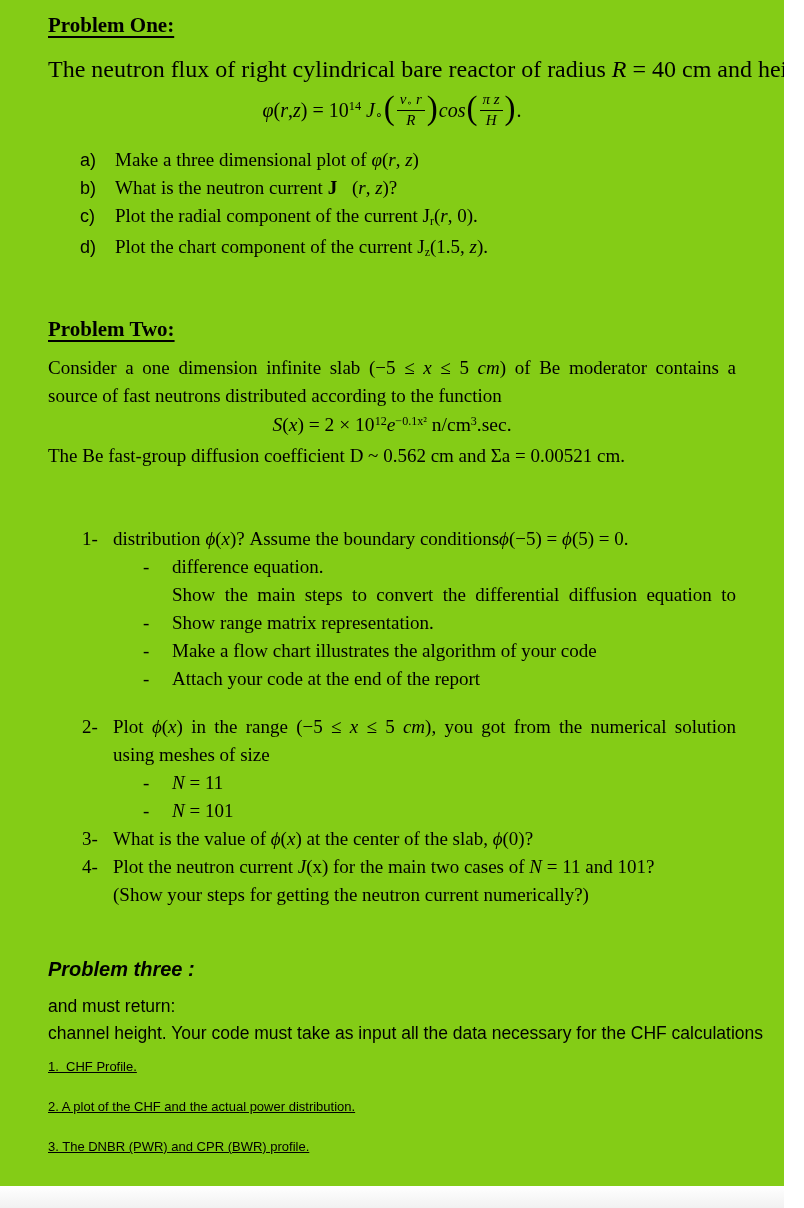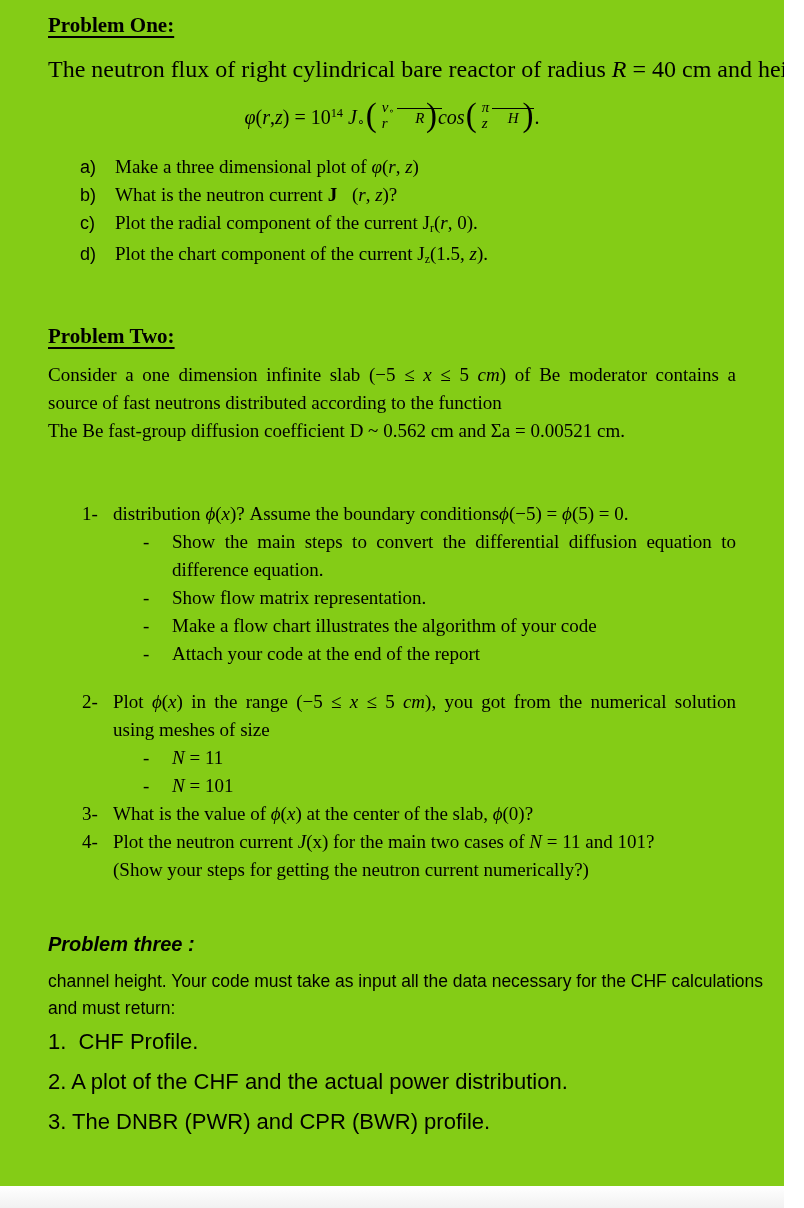--- a/index.html
+++ b/index.html
@@ -20,24 +20,24 @@
 
   .p1-intro{margin-top:18px;font-size:24px;line-height:27px;white-space:nowrap;}
 
   
   .rt-i{font-style:italic;}
   .rt-b{font-weight:bold;}
   .rt-sup{font-size:0.62em;position:relative;top:-0.5em;}
   .rt-sub{font-size:0.62em;position:relative;top:0.22em;}
 
   
-  .formula1{margin-top:10px;height:48px;display:flex;align-items:center;justify-content:center;
+  .formula1{margin-top:3px;height:48px;display:flex;align-items:center;justify-content:center;
             font-size:20px;}
   .bigparen{font-size:33px;line-height:30px;position:relative;top:-2px;padding:0 1px;font-weight:400;}
-  .frac{display:inline-flex;align-items:center;font-size:15px;line-height:1.05;
+  .frac{display:inline-flex;flex-direction:column;align-items:center;font-size:15px;line-height:1.05;
         margin:0 1px;}
   .frac .num{padding:0 3px 2px 3px;}
   .frac .den{border-top:1.3px solid #000;padding:2px 4px 0 4px;min-width:100%;box-sizing:border-box;text-align:center;}
 
   
   .formula2{text-align:center;font-size:19.5px;line-height:30px;}
 
   
   .abc-list{margin-top:12px;}
   .abc-row{display:flex;font-size:19px;line-height:28px;}
@@ -53,22 +53,22 @@
   .sub-row .stxt{flex:1;}
 
   .gap-p2{margin-top:52px;}
   .p2-intro{margin-top:12px;}
   .gap-task1{margin-top:55px;}
   .gap-task2{margin-top:20px;}
 
   
   .p3-par{font-family:"Liberation Sans",sans-serif;font-size:17.5px;line-height:27px;margin-top:12px;}
   .p3-line{white-space:nowrap;}
-  .p3-item{font-family:"Liberation Sans",sans-serif;font-size:22px;line-height:21px;margin-top:19px;
-           white-space:pre-wrap;}
+  .p3-item{font-family:"Liberation Sans",sans-serif;font-size:13px;line-height:21px;margin-top:19px;
+           white-space:pre-wrap;text-decoration:underline;}
   .p3-item.first{margin-top:9px;}
 
   .bottom-fade{position:absolute;left:0;right:0;bottom:0;height:22px;
                background:linear-gradient(#ffffff,#f1f1f1);}
 </style>
 </head>
 <body>
 
 <div class="page">
   <div class="content">
@@ -117,37 +117,38 @@
     </section>
 
     <section>
       <h1 class="h-ser gap-p2">Problem Two:</h1>
 
       <div class="p2-intro">
         <div class="line stretch"><span>Consider a one dimension infinite slab (−5 ≤ </span><span class="rt-i">x</span><span> ≤ 5 </span><span class="rt-i">cm</span><span>) of Be moderator contains a</span></div>
         <div class="line nowrap"><span>source of fast neutrons distributed according to the function</span></div>
       </div>
 
+      <div class="formula2"><span class="rt-i">S</span><span>(</span><span class="rt-i">x</span><span>) = 2 × 10</span><span class="rt-sup">12</span><span class="rt-i">e</span><span class="rt-sup">−0.1x²</span><span> n/cm</span><span class="rt-sup">3</span><span>.sec.</span></div>
 
       <div class="line nowrap"><span>The Be fast-group diffusion coefficient D ~ 0.562 cm and Σa = 0.00521 cm.</span></div>
 
       <div class="task-row gap-task1">
         <span class="num">1-</span>
         <div class="txt">
           <div class="line nowrap"><span>distribution </span><span class="rt-i">ϕ</span><span>(</span><span class="rt-i">x</span><span>)? Assume the boundary conditions</span><span class="rt-i">ϕ</span><span>(−5) = </span><span class="rt-i">ϕ</span><span>(5) = 0.</span></div>
           <div class="sub-row">
             <span class="marker">-</span>
             <div class="stxt">
+              <div class="line nowrap"><span>difference equation.</span></div>
               <div class="line stretch"><span>Show the main steps to convert the differential diffusion equation to</span></div>
-              <div class="line nowrap"><span>difference equation.</span></div>
             </div>
           </div>
           <div class="sub-row">
             <span class="marker">-</span>
-            <div class="stxt line nowrap"><span>Show flow matrix representation.</span></div>
+            <div class="stxt line nowrap"><span>Show range matrix representation.</span></div>
           </div>
           <div class="sub-row">
             <span class="marker">-</span>
             <div class="stxt line nowrap"><span>Make a flow chart illustrates the algorithm of your code</span></div>
           </div>
           <div class="sub-row">
             <span class="marker">-</span>
             <div class="stxt line nowrap"><span>Attach your code at the end of the report</span></div>
           </div>
         </div>
@@ -182,22 +183,22 @@
           <div class="line nowrap"><span>Plot the neutron current </span><span class="rt-i">J</span><span>(x) for the main two cases of </span><span class="rt-i">N</span><span> = 11 and 101?</span></div>
           <div class="line nowrap"><span>(Show your steps for getting the neutron current numerically?)</span></div>
         </div>
       </div>
     </section>
 
     <section>
       <h2 class="h-sans">Problem three :</h2>
 
       <div class="p3-par">
+        <div class="p3-line"><span>and must return:</span></div>
         <div class="p3-line"><span>channel height. Your code must take as input all the data necessary for the CHF calculations</span></div>
-        <div class="p3-line"><span>and must return:</span></div>
       </div>
 
       <div class="p3-item first">1.  CHF Profile.</div>
       <div class="p3-item">2. A plot of the CHF and the actual power distribution.</div>
       <div class="p3-item">3. The DNBR (PWR) and CPR (BWR) profile.</div>
     </section>
 
   </div>
 
   <div class="bottom-fade"></div>

